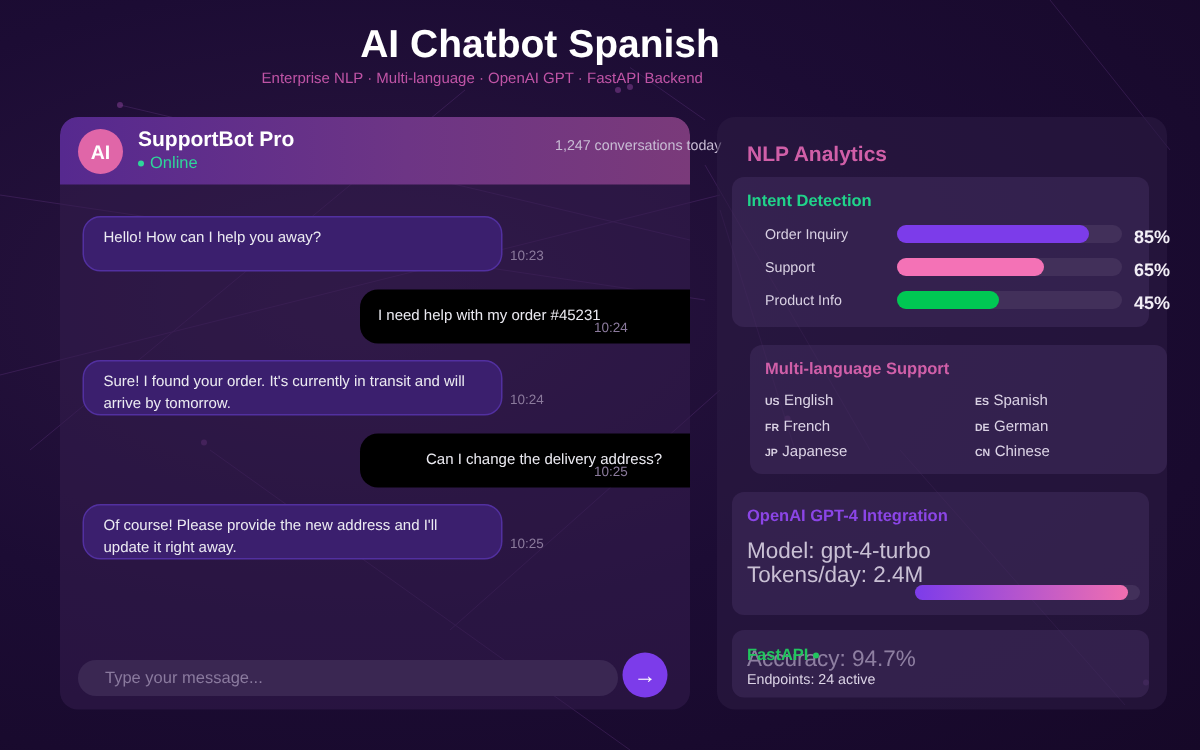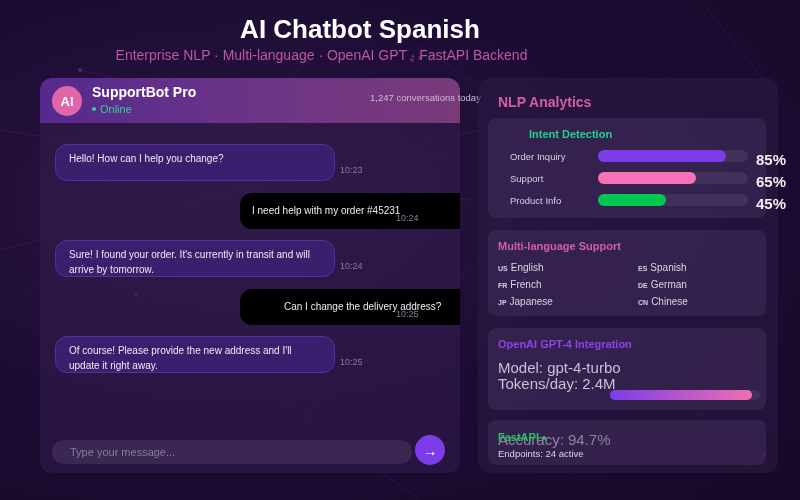--- a/index.html
+++ b/index.html
@@ -10,21 +10,21 @@
     color: #fff;
     position: relative;
   }
   .bg-lines { position: absolute; inset: 0; pointer-events: none; }
   .title {
     position: absolute; top: 14px; left: 0; width: 720px; text-align: center;
     font-size: 26px; font-weight: bold; color: #ffffff;
   }
   .subtitle {
     position: absolute; top: 47px; left: 0; width: 643px; text-align: center;
-    font-size: 14px; color: #c054a6;
+    font-size: 10px; color: #c054a6;
   }
   
   .chat-panel {
     position: absolute; left: 40px; top: 78px; width: 420px; height: 395px;
     background: rgba(52, 30, 78, 0.55);
     border-radius: 12px;
     overflow: hidden;
   }
   .chat-header {
     position: absolute; left: 0; top: 0; width: 420px; height: 45px;
@@ -76,21 +76,21 @@
   .analytics-title { position: absolute; left: 20px; top: 16px; font-size: 14px; font-weight: bold; color: #d05fa8; }
   .card {
     position: absolute; left: 10px; width: 278px; background: rgba(70, 48, 100, 0.45);
     border-radius: 8px;
   }
   .card-title { position: absolute; left: 10px; top: 10px; font-size: 11px; font-weight: bold; }
   .intent-row { position: absolute; left: 10px; width: 276px; height: 14px; font-size: 9.5px; color: #d8d0e2; }
   .intent-label { position: absolute; left: 0; top: 1px; margin-left: 12px; }
   .bar-track { position: absolute; left: 100px; top: 0; width: 150px; height: 12px; border-radius: 6px; background: #42305a; }
   .bar-fill { height: 12px; border-radius: 6px; }
-  .bar-pct { position: absolute; left: 258px; top: 1px; font-size: 15px; color: #f2eef6; font-weight: bold; }
+  .bar-pct { position: absolute; left: 258px; top: 1px; font-size: 12px; color: #f2eef6; font-weight: bold; }
   .lang { position: absolute; font-size: 10px; color: #dcd4e6; }
   .lang-code { font-size: 7px; font-weight: bold; margin-right: 3px; color: #d8d0e2; }
   .info-line { position: absolute; left: 10px; font-size: 15px; color: #c9c0d4; }
   .acc-track { position: absolute; left: 122px; top: 62px; width: 150px; height: 10px; border-radius: 5px; background: #42305a; }
   .acc-fill { height: 10px; border-radius: 5px; background: linear-gradient(90deg, #7c3cea, #f06fb0); }
   .fastapi-label { position: absolute; left: 10px; top: 11px; font-size: 11px; font-weight: bold; color: #22c55e; }
   .fastapi-dot { display: inline-block; width: 4px; height: 4px; border-radius: 50%; background: #22c55e; margin-left: 3px; vertical-align: middle; }
   .fastapi-stats { position: absolute; left: 77px; top: 12px; font-size: 9.5px; color: #dcd4e6; white-space: nowrap; }
   .fastapi-endpoints { position: absolute; left: 10px; top: 28px; font-size: 9.5px; color: #dcd4e6; }
 </style>
@@ -130,21 +130,21 @@
     <div class="avatar">AI</div>
     <div class="bot-name">SupportBot Pro</div>
     <div class="status">
       <span class="status-dot"></span>
       <span>Online</span>
     </div>
   </div>
 
   <div class="messages">
     <div class="msg bot" style="top:21px; height:37px;">
-      <span class="msg-text">Hello! How can I help you change?</span>
+      <span class="msg-text">Hello! How can I help you away?</span>
     </div>
     <div class="time" style="left:300px; top:42px;text-align:right;">10:23</div>
 
     <div class="msg user" style="top:70px; width:220px; height:36px;">
       <span class="msg-text">I need help with my order #45231</span>
     </div>
     <div class="time" style="left:356px; top:90px;">10:24</div>
 
     <div class="msg bot" style="top:117px; height:37px;">
       <span class="msg-text">Sure! I found your order. It's currently in transit and will arrive by tomorrow.</span>
@@ -169,21 +169,21 @@
     </button>
   </div>
 </div>
 
 <div class="conv-count">1,247 conversations today</div>
 
 <div class="analytics-panel">
   <div class="analytics-title">NLP Analytics</div>
 
   <div class="card" style="top:40px; height:100px;">
-    <div class="card-title" style="color:#20d38a;margin-left:31px;">Intent Detection</div>
+    <div class="card-title" style="color:#20d38a;">Intent Detection</div>
     <div class="intent-row" style="top:32px;">
       <span class="intent-label">Order Inquiry</span>
       <div class="bar-track">
         <div class="bar-fill" style="width:85%; background:#7c3cea;"></div>
       </div>
       <span class="bar-pct">85%</span>
     </div>
     <div class="intent-row" style="top:54px;">
       <span class="intent-label">Support</span>
       <div class="bar-track">
@@ -193,21 +193,21 @@
     </div>
     <div class="intent-row" style="top:76px;">
       <span class="intent-label">Product Info</span>
       <div class="bar-track">
         <div class="bar-fill" style="width:45%; background:#00c853;"></div>
       </div>
       <span class="bar-pct">45%</span>
     </div>
   </div>
 
-  <div class="card" style="top:152px; height:86px;">
+  <div class="card" style="top:152px; height:86px;margin-left:12px;">
     <div class="card-title" style="color:#d05fa8;">Multi-language Support</div>
     <div class="lang" style="left:10px; top:32px;">
       <span class="lang-code">US</span><span>English</span>
     </div>
     <div class="lang" style="left:150px; top:32px;">
       <span class="lang-code">ES</span><span>Spanish</span>
     </div>
     <div class="lang" style="left:10px; top:49px;">
       <span class="lang-code">FR</span><span>French</span>
     </div>

